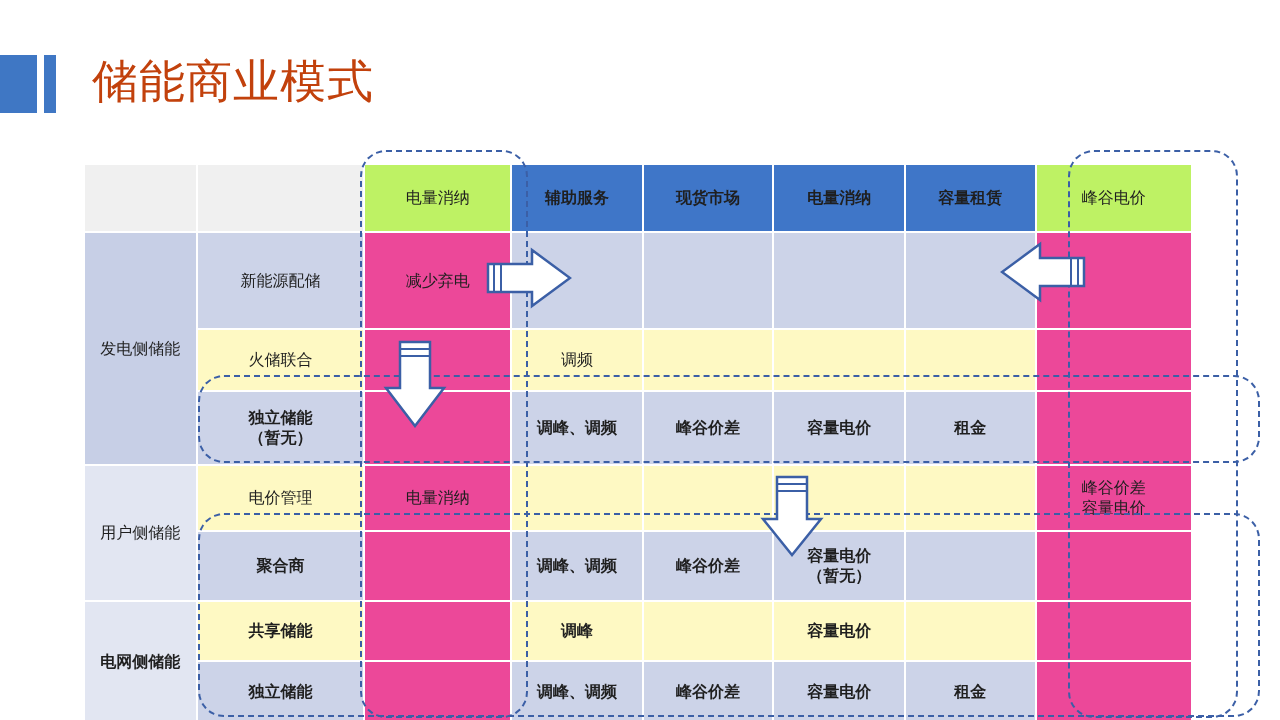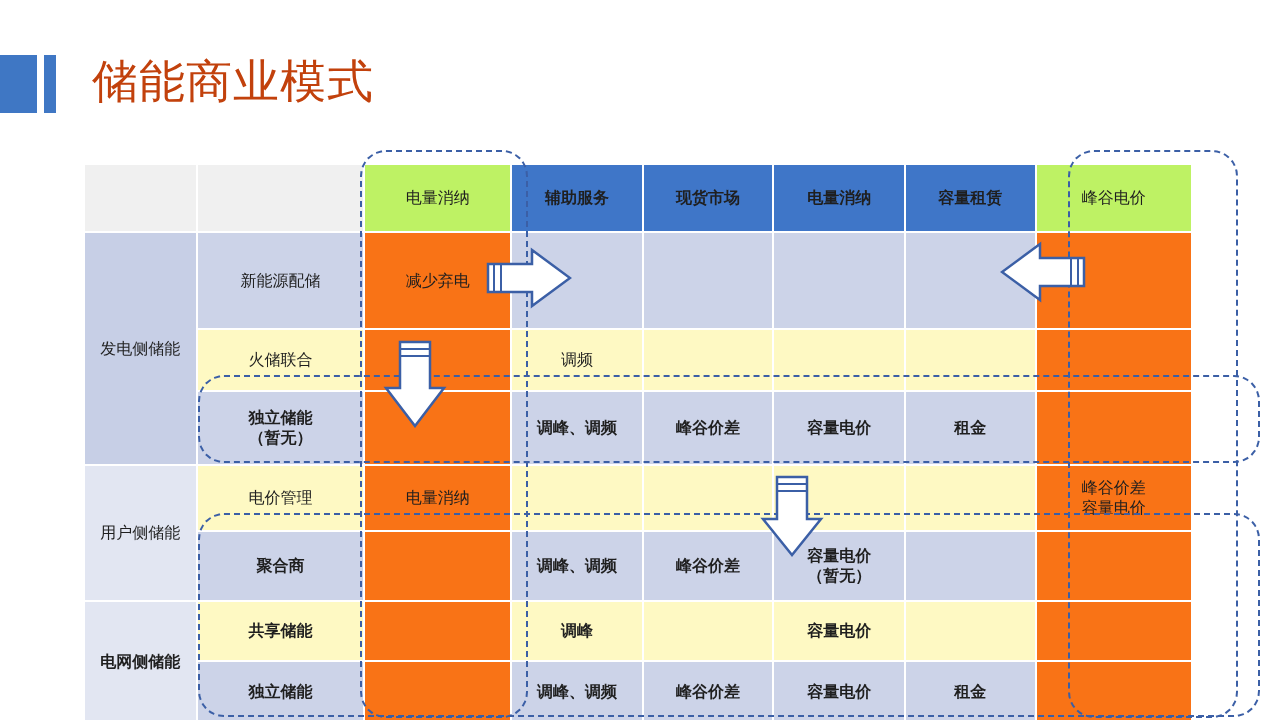--- a/index.html
+++ b/index.html
@@ -100,21 +100,21 @@
   .head-green {
     background: #bef264;
     color: #ffffff;
     font-weight: normal;
     font-size: 19px;
   }
   .grp-dark  { background: #c7cfe6; }
   .grp-light { background: #e2e6f2; }
   .cell-dark  { background: #ccd3e8; margin-left: 48px; }
   .cell-light { background: #fef9c3; }
-  .cell-green { background: #f97316; }
+  .cell-green { background: #ec4899; }
   .bold  { font-weight: bold; }
   .grp-label { font-size: 17px; }
   .row-label { font-size: 17px; }
   .no-rb { border-right: none; }
 
   
   .dash-box {
     position: absolute;
     border: 2px dashed #3b5fa6;
     border-radius: 26px;

